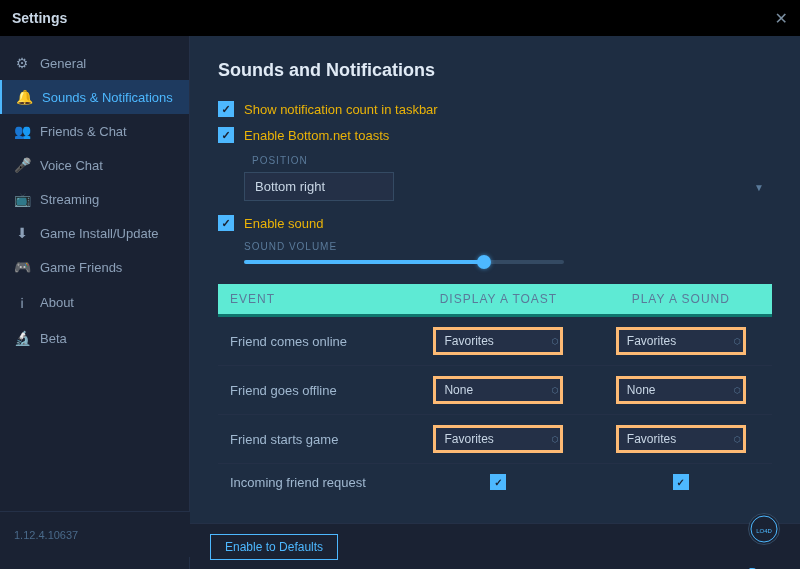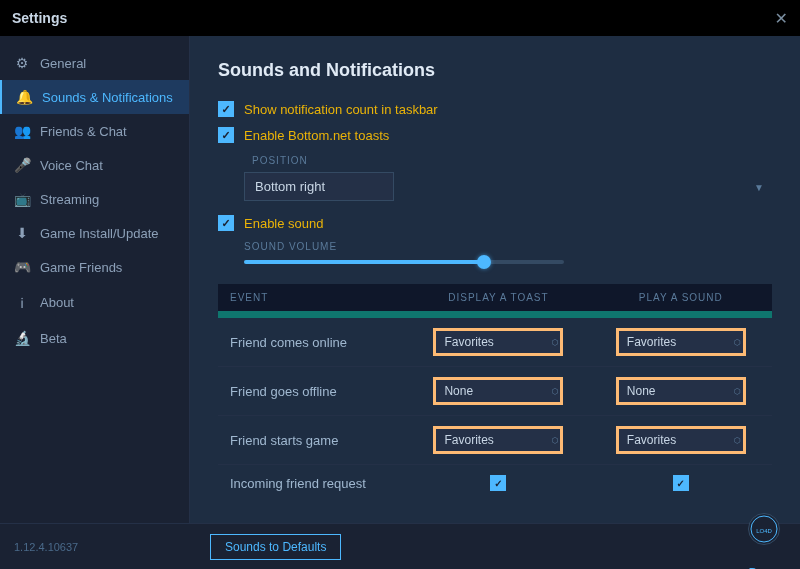--- a/index.html
+++ b/index.html
@@ -182,27 +182,27 @@
     }
 
     
     .events-table {
       width: 100%;
       border-collapse: collapse;
       margin-top: 10px;
     }
     .events-table th {
       text-align: left;
-      font-size: 10px;
+      font-size: 12px;
       color: #5a7a9a;
       text-transform: uppercase;
       letter-spacing: 1px;
       padding: 8px 12px;
-      background: #0f172a;
-      border-bottom: 7px solid #0f766e;
+      background: #5eead4;
+      border-bottom: 3px solid #0f766e;
       font-weight: 500;
     }
     .events-table th:nth-child(2),
     .events-table th:nth-child(3) {
       text-align: center;
     }
     .events-table td {
       padding: 10px 12px;
       border-bottom: 1px solid #243047;
       color: #a0b8d0;
@@ -300,21 +300,21 @@
       color: #4db8ff;
     }
     .done-text {
       color: #4db8ff;
       font-size: 13px;
     }
 
     
     .version-bar {
       position: absolute;
-      bottom: 0;
+      bottom: 12px;
       left: 0;
       width: 190px;
       height: 46px;
       background: #1a2233;
       border-top: 1px solid #243047;
       display: flex;
       align-items: center;
       padding: 0 14px;
     }
     .version-text {
@@ -506,21 +506,21 @@
               <div class="check-cell">
                 <div class="small-checkbox"></div>
               </div>
             </td>
           </tr>
         </tbody>
       </table>
     </div>
 
     <div class="bottom-bar">
-      <button class="reset-button">Sounds to Defaults</button>
+      <button class="reset-button">Enable to Defaults</button>
       <div class="done-area">
         <div class="lo4d-logo">
           <svg width="28" height="28" viewBox="0 0 28 28">
             <circle cx="14" cy="14" r="13" fill="#1a2233" stroke="#4db8ff" stroke-width="1"></circle>
             <text x="14" y="18" text-anchor="middle" font-size="6" fill="#4db8ff" font-family="Arial">LO4D</text>
           </svg>
         </div>
         <span class="done-text">Done</span>
       </div>
     </div>

